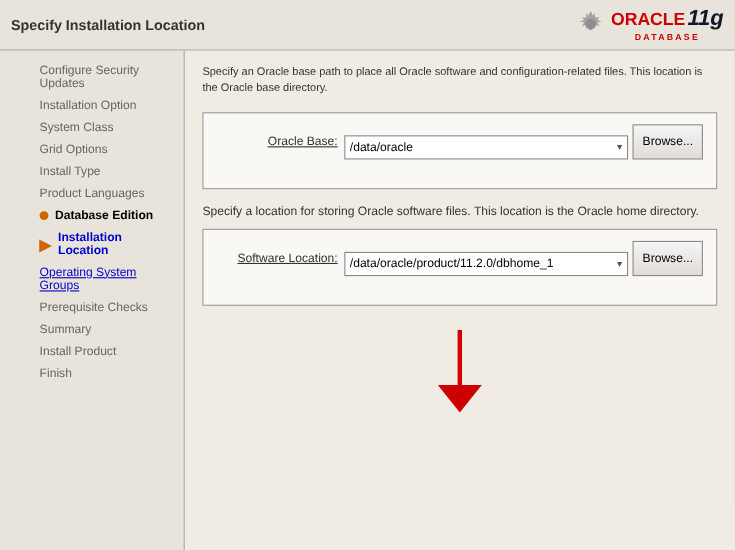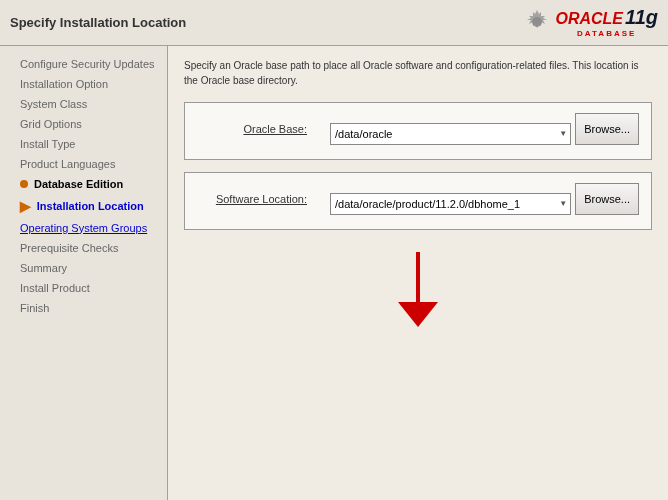--- a/index.html
+++ b/index.html
@@ -28,21 +28,20 @@
     }
     .oracle-logo {
       display: flex;
       align-items: center;
       gap: 4px;
     }
     .oracle-text {
       color: #cc0000;
       font-size: 16px;
       font-weight: bold;
-      font-style: italic;
     }
     .oracle-database {
       color: #cc0000;
       font-size: 8px;
       letter-spacing: 2px;
       font-weight: bold;
       line-height: 1.2;
     }
     .oracle-11g {
       color: #0f172a;
@@ -70,20 +69,21 @@
       flex-shrink: 0;
     }
     .sidebar-item {
       padding: 4px 8px 4px 20px;
       color: #666;
       font-size: 11px;
       cursor: default;
       display: flex;
       align-items: center;
       gap: 4px;
+      margin-left: 16px;
     }
     .sidebar-item.active {
       color: #000;
       font-weight: bold;
     }
     .sidebar-item.current {
       color: #0000cc;
       font-weight: bold;
     }
     .sidebar-item.clickable-link {
@@ -124,22 +124,22 @@
     .form-section {
       border: 1px solid #999;
       background: #faf8f4;
       padding: 10px 12px;
       margin-bottom: 12px;
     }
 
     .form-row {
       display: flex;
       align-items: center;
-      margin-bottom: 4px;
-      gap: 23px;
+      margin-bottom: 16px;
+      gap: 6px;
     }
     .form-label {
       font-size: 11px;
       color: #333;
       min-width: 110px;
       text-align: right;
       text-decoration: underline;
     }
     .form-input-container {
       display: flex;
@@ -277,20 +277,21 @@
           <div class="select-wrapper">
             <select class="form-select">
               <option value="/data/oracle">/data/oracle</option>
             </select>
           </div>
           <button class="browse-btn">Browse...</button>
         </div>
       </div>
     </div>
 
+    <p class="sub-description">Specify a location for storing Oracle software files.  This location is the Oracle home directory.</p>
 
     <div class="form-section">
       <div class="form-row">
         <span class="form-label">Software Location:</span>
         <div class="form-input-container">
           <div class="select-wrapper">
             <select class="form-select">
               <option value="/data/oracle/product/11.2.0/dbhome_1">/data/oracle/product/11.2.0/dbhome_1</option>
             </select>
           </div>

